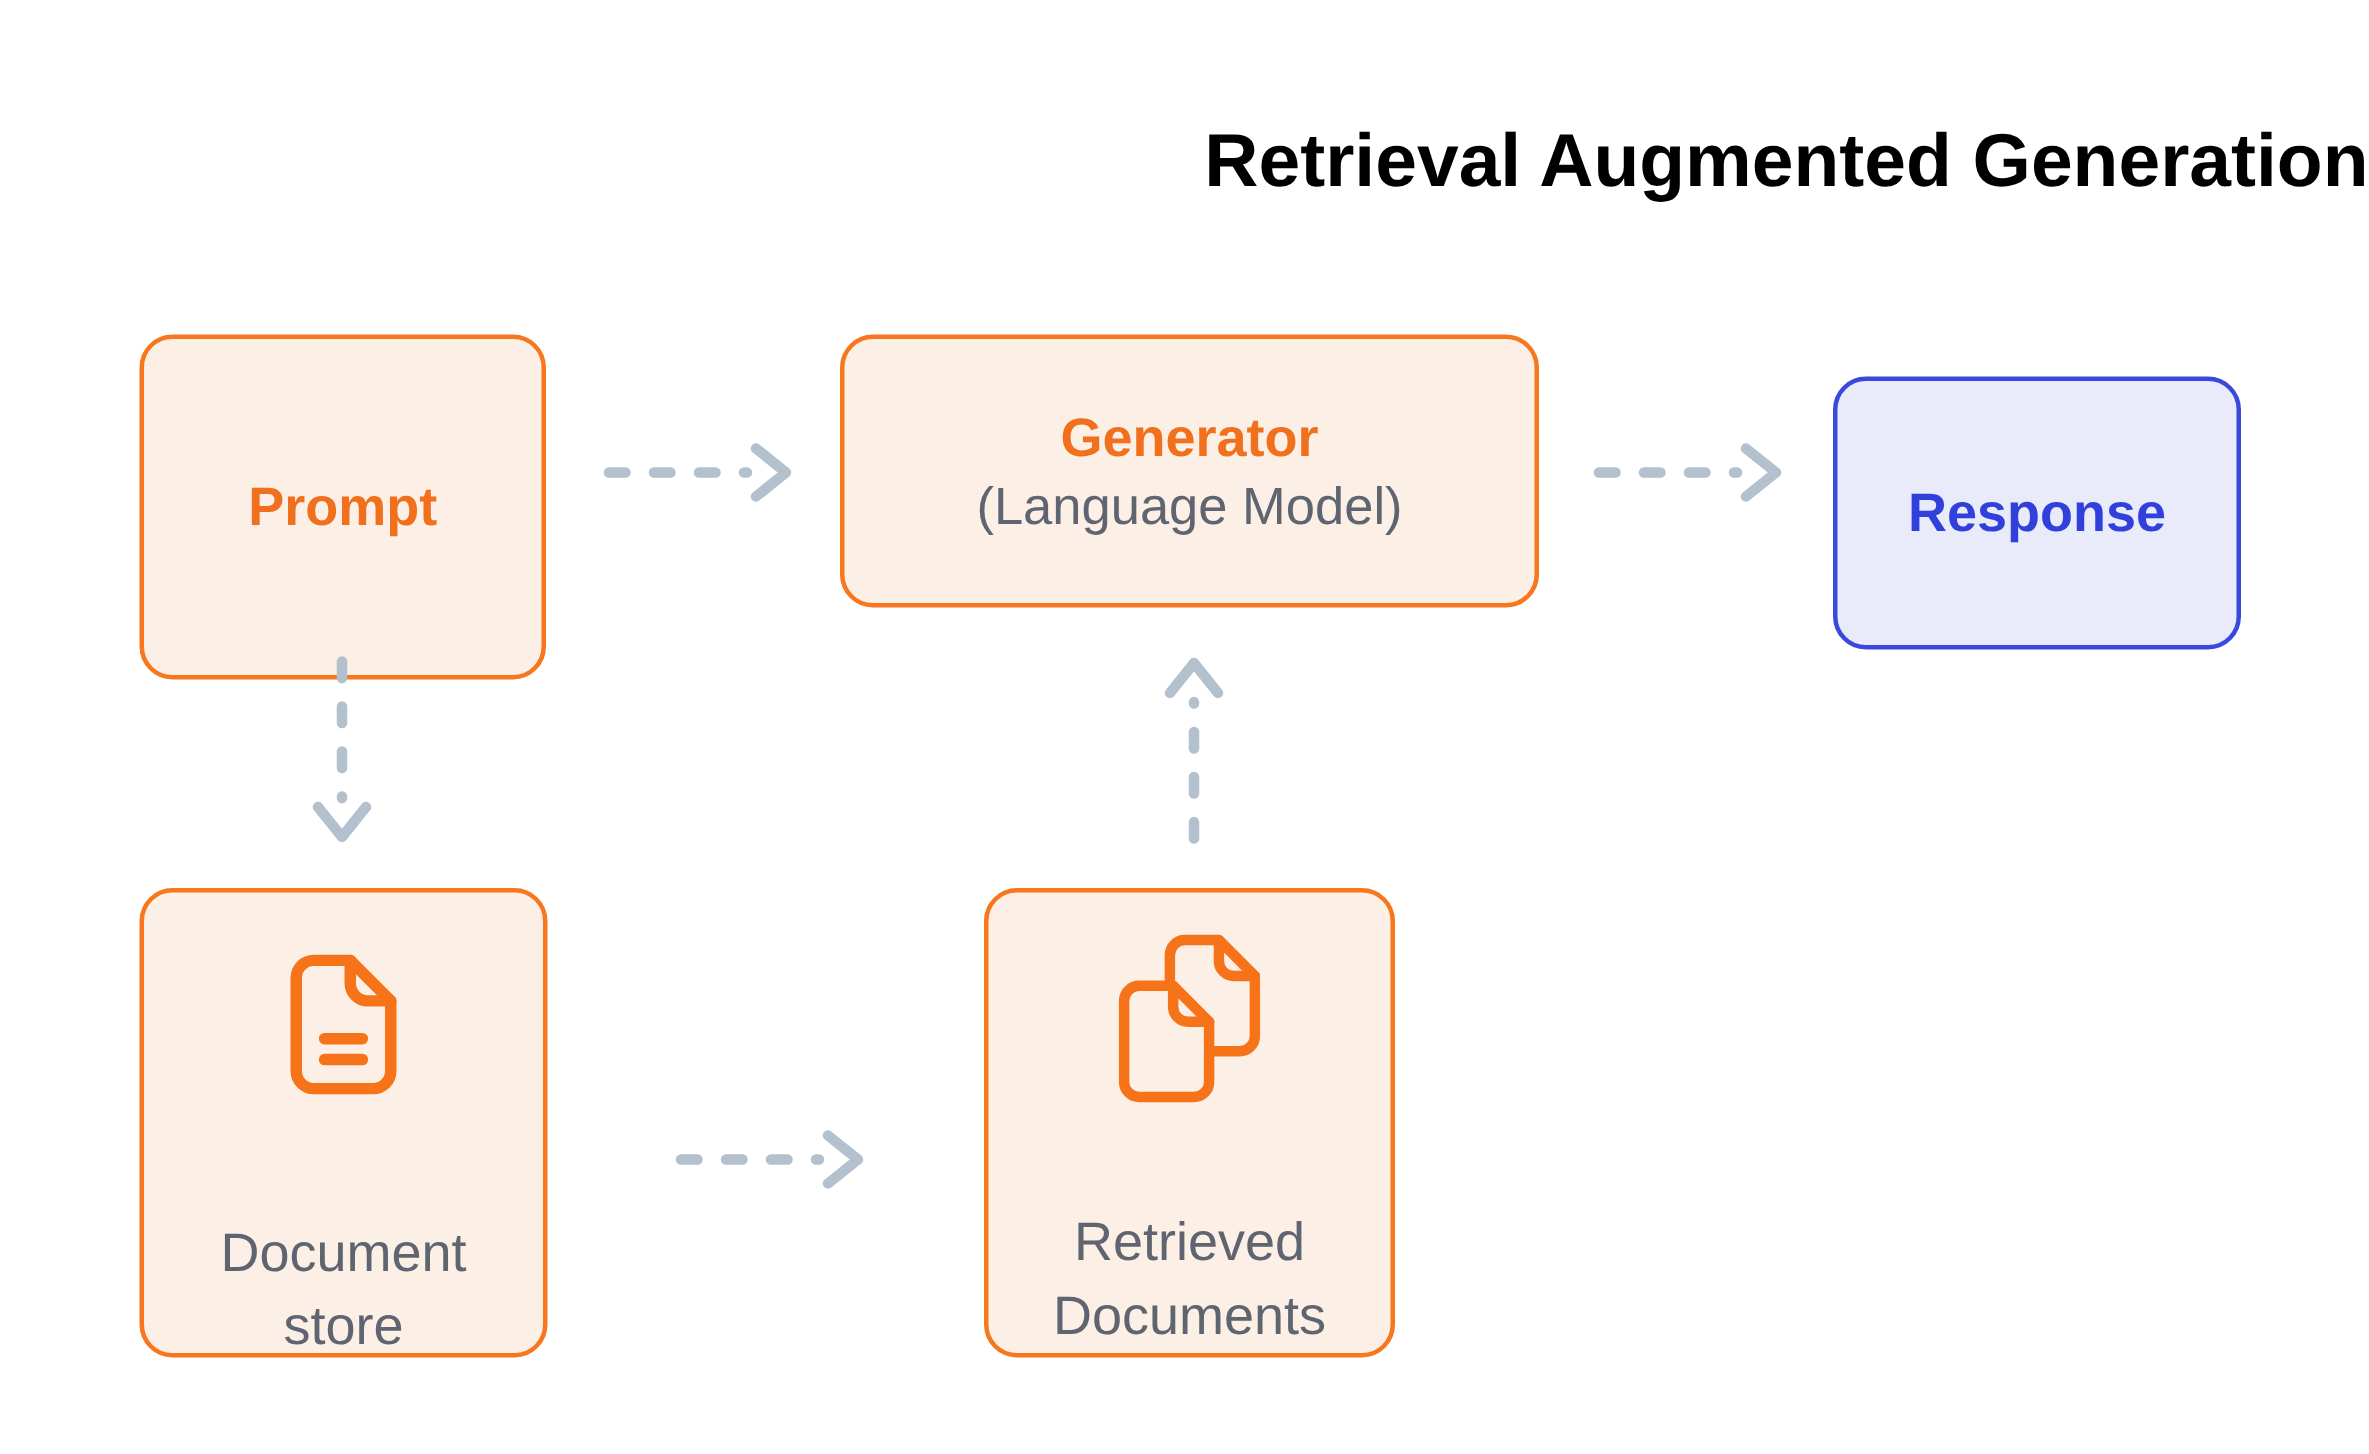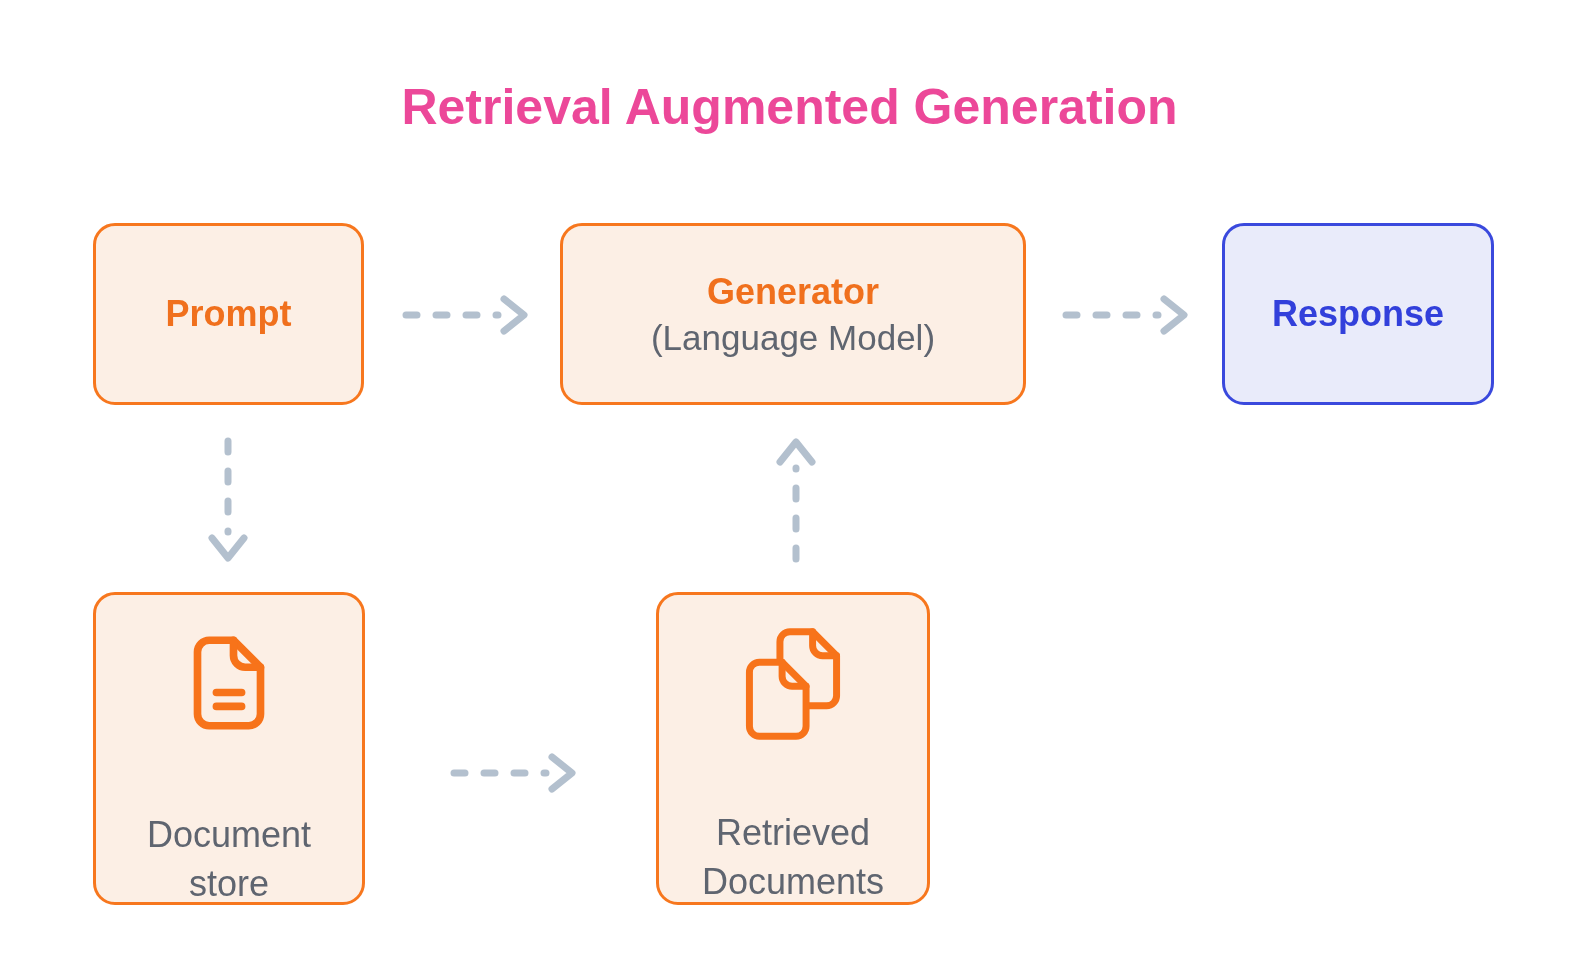--- a/index.html
+++ b/index.html
@@ -6,42 +6,42 @@
   html, body { background: #ffffff; }
   body {
     width: 1579px; height: 969px;
     position: relative; overflow: hidden;
     font-family: "Liberation Sans", sans-serif;
   }
   .canvas { position: absolute; inset: 0; }
 
   .title {
     position: absolute; left: 0; right: 0; top: 78px;
-    text-align: center;
-    font-size: 50px; font-weight: 700; color: #ec4899;
+    text-align: right;
+    font-size: 50px; font-weight: 700; color: #000000;
     letter-spacing: 0px;
   }
 
   .node {
     position: absolute;
     border-radius: 22px;
     display: flex; flex-direction: column;
     align-items: center; justify-content: center;
     text-align: center;
   }
   .node.orange { background: #FCEFE5; border: 3px solid #F7771E; }
-  .node.blue   { background: #E9EBFA; border: 3px solid #3A49DD; }
+  .node.blue   { background: #E9EBFA; border: 3px solid #3A49DD; margin-top: 28px; }
 
-  #node-prompt    { left:  93px; top: 223px; width: 271px; height: 182px; }
+  #node-prompt    { left:  93px; top: 223px; width: 271px; height: 230px; }
   #node-generator { left: 560px; top: 223px; width: 466px; height: 182px; }
   #node-response  { left: 1222px; top: 223px; width: 272px; height: 182px; }
   #node-docstore  { left:  93px; top: 592px; width: 272px; height: 313px;
                     justify-content: flex-start; padding-top: 32px; gap: 34px; }
   #node-retrieved { left: 656px; top: 592px; width: 274px; height: 313px;
-                    justify-content: space-between; padding-top: 28px; gap: 26px; }
+                    justify-content: flex-end; padding-top: 28px; gap: 26px; }
 
   .label-orange { color: #F0701D; font-weight: 700; font-size: 36px; }
   .label-blue   { color: #3240DB; font-weight: 700; font-size: 36px; }
   .sublabel     { color: #5F6570; font-weight: 400; font-size: 35px; margin-top: 5px; }
   .label-gray   { color: #5F6570; font-weight: 400; font-size: 36px; line-height: 1.36;
                   max-width: 230px; margin-top: 38px; }
 
   .icon-wrap { display: flex; align-items: center; justify-content: center; }
 
   .arrow { position: absolute; }

